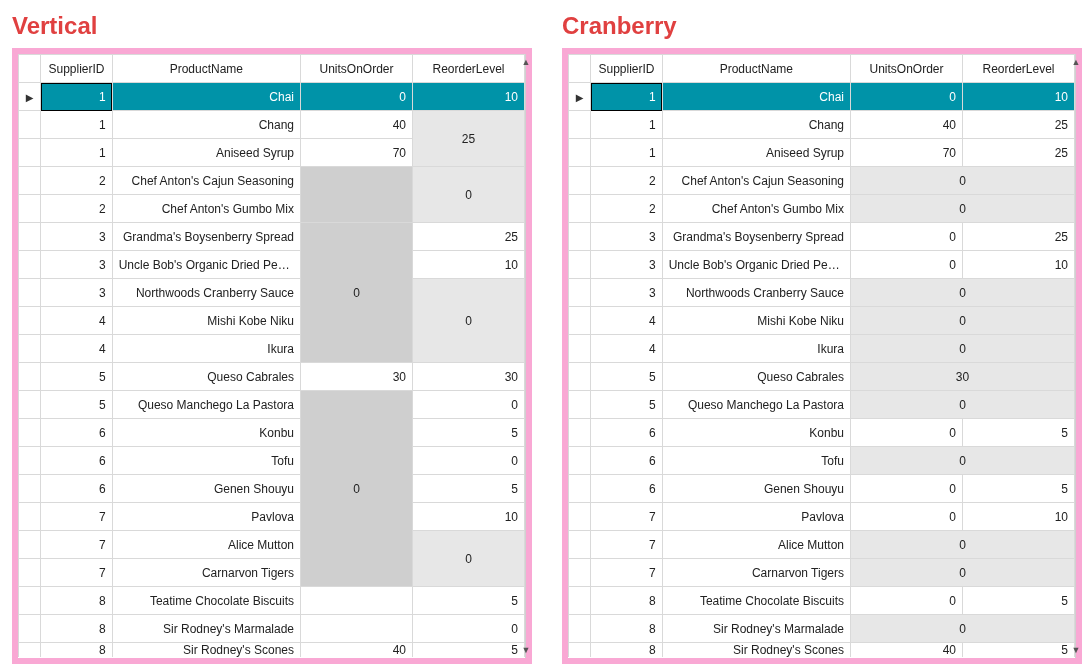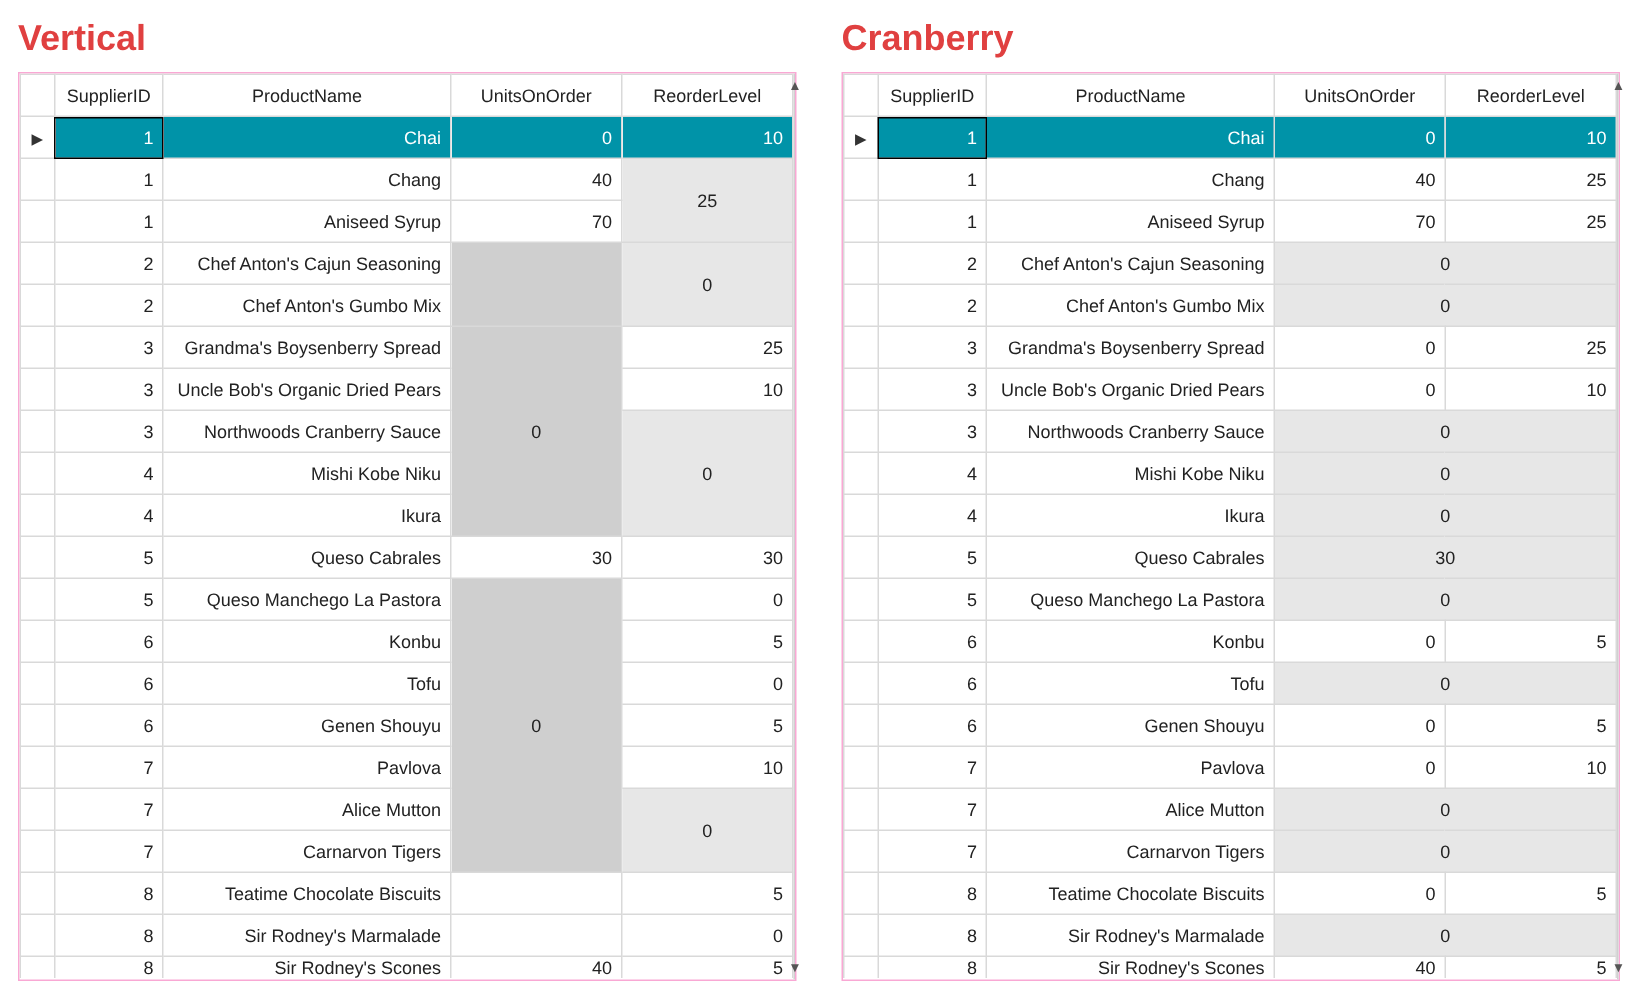--- a/index.html
+++ b/index.html
@@ -18,21 +18,21 @@
   }
   .panel { width: 520px; }
   .panel-title {
     text-align: left;
     font-size: 24px;
     font-weight: 700;
     color: #e04040;
     margin-bottom: 8px;
   }
   .grid-outer {
-    border: 1px solid #f9a8d4;
+    border: 6px solid #f9a8d4;
     display: flex;
   }
   .grid-scroll {
     flex: 1 1 auto;
     position: relative;
     height: 604px;
     overflow: hidden;
   }
   .vscroll {
     width: 16px;

